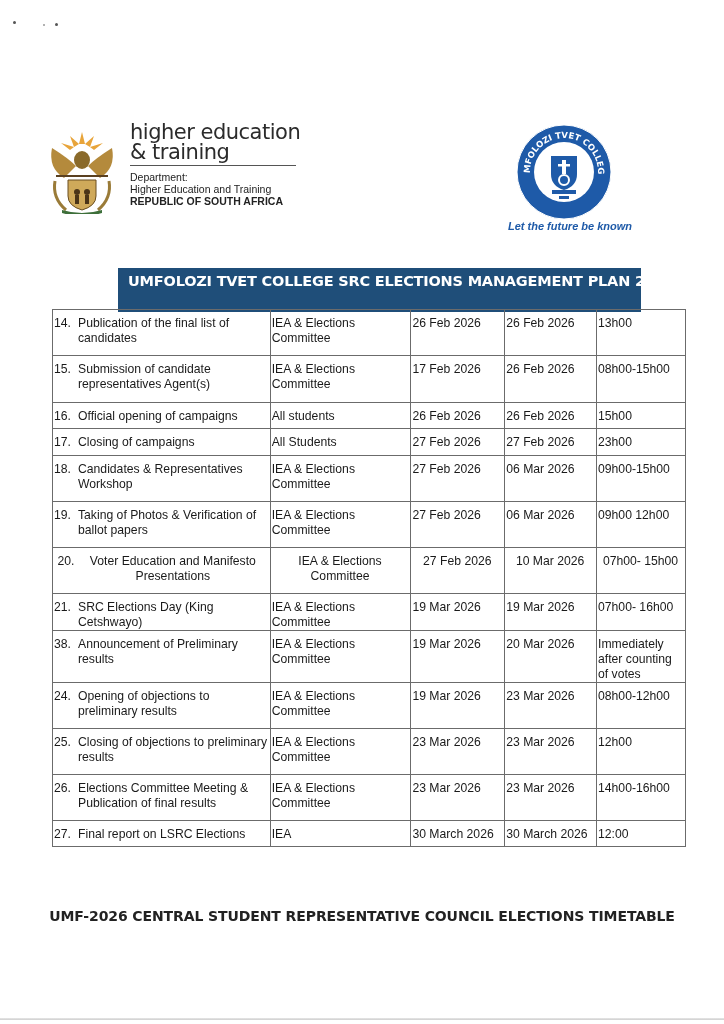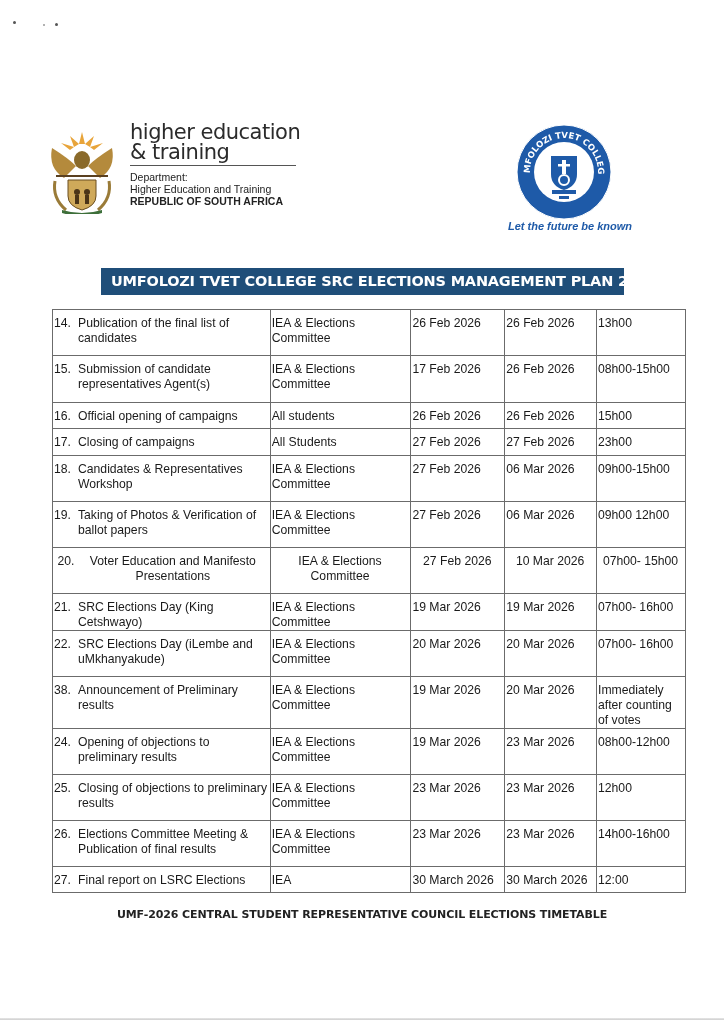--- a/index.html
+++ b/index.html
@@ -15,36 +15,36 @@
   .gov-rule { width: 166px; height: 1px; background: #555; margin: 3px 0 5px 0; }
   .gov-dept { font-size: 10.5px; line-height: 12px; color: #222; }
   .gov-country { font-size: 10.5px; line-height: 12px; font-weight: bold; color: #222; }
 
   
   .college-block { position: absolute; left: 500px; top: 122px; width: 140px; height: 115px; }
   .college-seal { position: absolute; left: 14px; top: 0; width: 100px; height: 100px; }
   .college-motto { position: absolute; left: 0; top: 98px; width: 140px; text-align: center; font-family: Liberation Sans, sans-serif; font-style: italic; font-weight: bold; font-size: 11px; color: #1e5aa8; }
 
   
-  .title-bar { position: absolute; left: 101px; top: 268px; width: 523px; height: 27px; background: #1f4e79; color: #ffffff; font-family: "DejaVu Sans", sans-serif; font-weight: bold; font-size: 14.5px; line-height: 27px; padding-left: 10px; box-sizing: border-box; white-space: nowrap; letter-spacing: -0.2px; }
+  .title-bar { position: absolute; left: 118px; top: 268px; width: 523px; height: 44px; background: #1f4e79; color: #ffffff; font-family: "DejaVu Sans", sans-serif; font-weight: bold; font-size: 14.5px; line-height: 27px; padding-left: 10px; box-sizing: border-box; white-space: nowrap; letter-spacing: -0.2px; }
 
   
   table.plan { position: absolute; left: 52px; top: 309px; width: 634px; border-collapse: collapse; font-size: 12.2px; line-height: 15px; color: #1a1a1a; padding-left: 40px; }
   table.plan td { border: 1px solid #6b6b6b; vertical-align: top; padding: 6px 2px 0 1px; box-sizing: border-box; }
   td.c-activity { width: 218px; padding-left: 4px; }
   td.c-resp { width: 141px; }
   td.c-start { width: 94px; }
   td.c-end { width: 92px; }
   td.c-time { width: 89px; }
   .act { display: flex; }
   .act .num { width: 24px; flex: none; }
   .act .txt { flex: 1; }
   td.indent { padding-left: 8px; }
 
-  .footer-caption { position: absolute; left: 0; top: 908px; width: 724px; text-align: center; font-family: "DejaVu Sans", sans-serif; font-weight: bold; font-size: 11px; color: #222; letter-spacing: -0.1px; }
+  .footer-caption { position: absolute; left: 0; top: 908px; width: 724px; text-align: center; font-family: "DejaVu Sans", sans-serif; font-weight: bold; font-size: 14px; color: #222; letter-spacing: -0.1px; }
 
   .bottom-edge { position: absolute; left: 0; top: 1018px; width: 724px; height: 2px; background: linear-gradient(#e6e6e6, #cfcfcf); }
 </style>
 </head>
 <body>
 
 <div class="scan-dot" style="left:13px;top:21px;"></div>
 <div class="scan-dot" style="left:55px;top:23px;"></div>
 <div class="scan-dot" style="left:43px;top:24px;width:2px;height:2px;background:#999;"></div>
 
@@ -203,32 +203,20 @@
           <div class="act">
             <span class="num">21.</span>
             <span class="txt">SRC Elections Day (King Cetshwayo)</span>
           </div>
         </td>
         <td class="c-resp">IEA &amp; Elections Committee</td>
         <td class="c-start">19 Mar 2026</td>
         <td class="c-end">19 Mar 2026</td>
         <td class="c-time">07h00- 16h00</td>
       </tr>
-      <tr style="height: 46px;">
-        <td class="c-activity">
-          <div class="act">
-            <span class="num">22.</span>
-            <span class="txt">SRC Elections Day (iLembe and uMkhanyakude)</span>
-          </div>
-        </td>
-        <td class="c-resp">IEA &amp; Elections Committee</td>
-        <td class="c-start">20 Mar 2026</td>
-        <td class="c-end">20 Mar 2026</td>
-        <td class="c-time">07h00- 16h00</td>
-      </tr>
       <tr style="height: 50px;">
         <td class="c-activity">
           <div class="act">
             <span class="num">38.</span>
             <span class="txt">Announcement of Preliminary results</span>
           </div>
         </td>
         <td class="c-resp">IEA &amp; Elections Committee</td>
         <td class="c-start">19 Mar 2026</td>
         <td class="c-end">20 Mar 2026</td>

